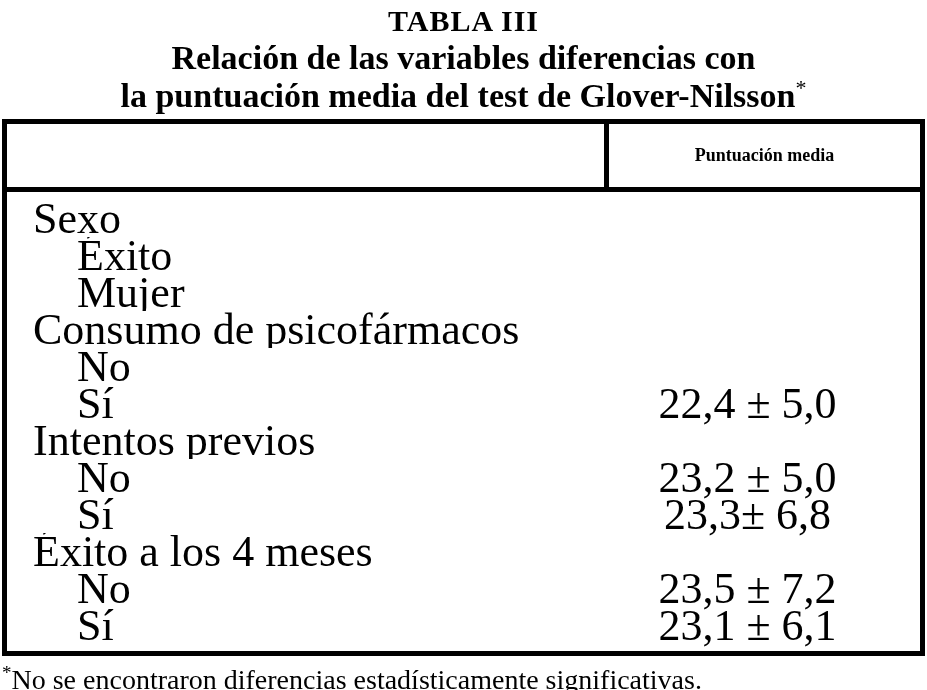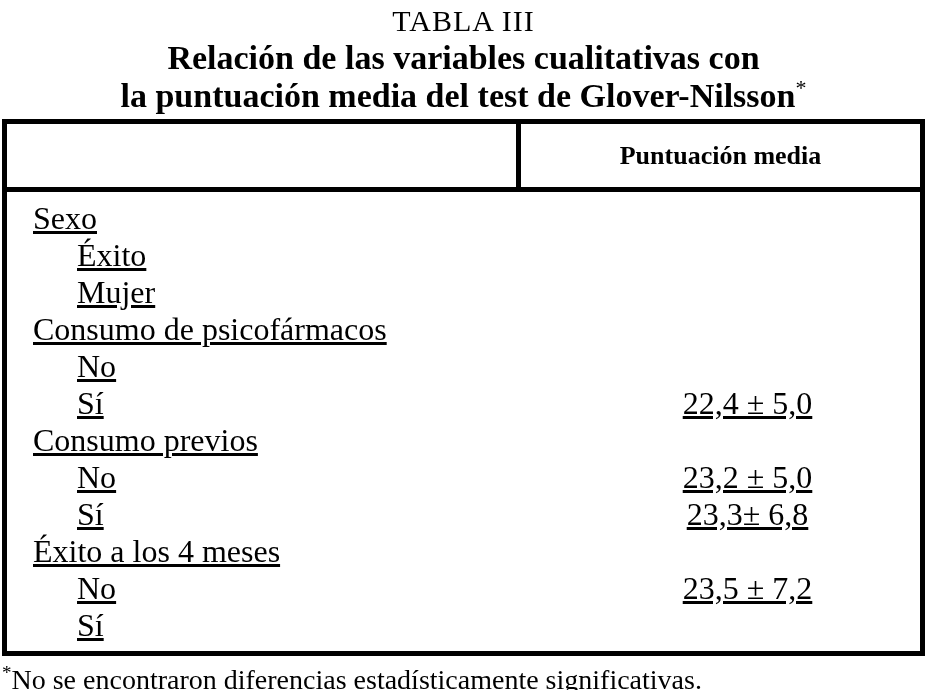--- a/index.html
+++ b/index.html
@@ -17,21 +17,21 @@
     overflow: hidden;
     box-sizing: border-box;
   }
   .title-block {
     text-align: center;
     padding-top: 3px;
   }
   .title-line1 {
     font-size: 30px;
     line-height: 36px;
-    font-weight: normal;
+    font-weight: bold;
     letter-spacing: 1px;
   }
   .title-line2, .title-line3 {
     font-size: 34px;
     line-height: 38px;
     font-weight: bold;
   }
   .title-asterisk {
     font-size: 22px;
     font-weight: normal;
@@ -45,33 +45,32 @@
   }
   .thead {
     display: flex;
     border-bottom: 5px solid #000000;
     height: 63px;
   }
   .thead-left {
     flex: 1;
   }
   .thead-right {
-    width: 404px;
+    width: 316px;
     border-left: 5px solid #000000;
     box-sizing: border-box;
     display: flex;
     align-items: center;
     justify-content: center;
     font-weight: bold;
-    font-size: 26px;
+    font-size: 18px;
   }
   .tbody {
     padding: 8px 0 7px 0;
-    font-size: 32px;
-    text-decoration: underline;
+    font-size: 44px;
   }
   .trow {
     display: flex;
     height: 37px;
     line-height: 37px;
     white-space: nowrap;
   }
   .cell-label {
     flex: 1;
     overflow: hidden;
@@ -94,21 +93,21 @@
     line-height: 0;
   }
 </style>
 </head>
 <body>
 
 <div class="page">
 
   <div class="title-block">
     <div class="title-line1">TABLA III</div>
-    <div class="title-line2">Relación de las variables cualitativas con</div>
+    <div class="title-line2">Relación de las variables diferencias con</div>
     <div class="title-line3"><span>la puntuación media del test de Glover-Nilsson</span><span class="title-asterisk">*</span></div>
   </div>
 
   <div class="data-table">
     <div class="thead">
       <div class="thead-left"></div>
       <div class="thead-right">Puntuación media</div>
     </div>
     <div class="tbody">
       <div class="trow">
@@ -126,40 +125,41 @@
           <div class="cell-value"></div>
         </div>
       <div class="trow">
           <div class="cell-label sub">No</div>
         </div>
       <div class="trow">
           <div class="cell-label sub">Sí</div>
           <div class="cell-value">22,4 ± 5,0</div>
         </div>
       <div class="trow">
-          <div class="cell-label cat">Consumo previos</div>
+          <div class="cell-label cat">Intentos previos</div>
           <div class="cell-value"></div>
         </div>
       <div class="trow">
           <div class="cell-label sub">No</div>
           <div class="cell-value">23,2 ± 5,0</div>
         </div>
       <div class="trow">
           <div class="cell-label sub">Sí</div>
           <div class="cell-value">23,3± 6,8</div>
         </div>
       <div class="trow">
           <div class="cell-label cat">Éxito a los 4 meses</div>
           <div class="cell-value"></div>
         </div>
       <div class="trow">
           <div class="cell-label sub">No</div>
           <div class="cell-value">23,5 ± 7,2</div>
         </div>
       <div class="trow">
           <div class="cell-label sub">Sí</div>
+          <div class="cell-value">23,1 ± 6,1</div>
         </div>
     </div>
   </div>
 
   <div class="footnote"><span class="footnote-marker">*</span><span>No se encontraron diferencias estadísticamente significativas.</span></div>
 
 </div>
 
 </body></html>

